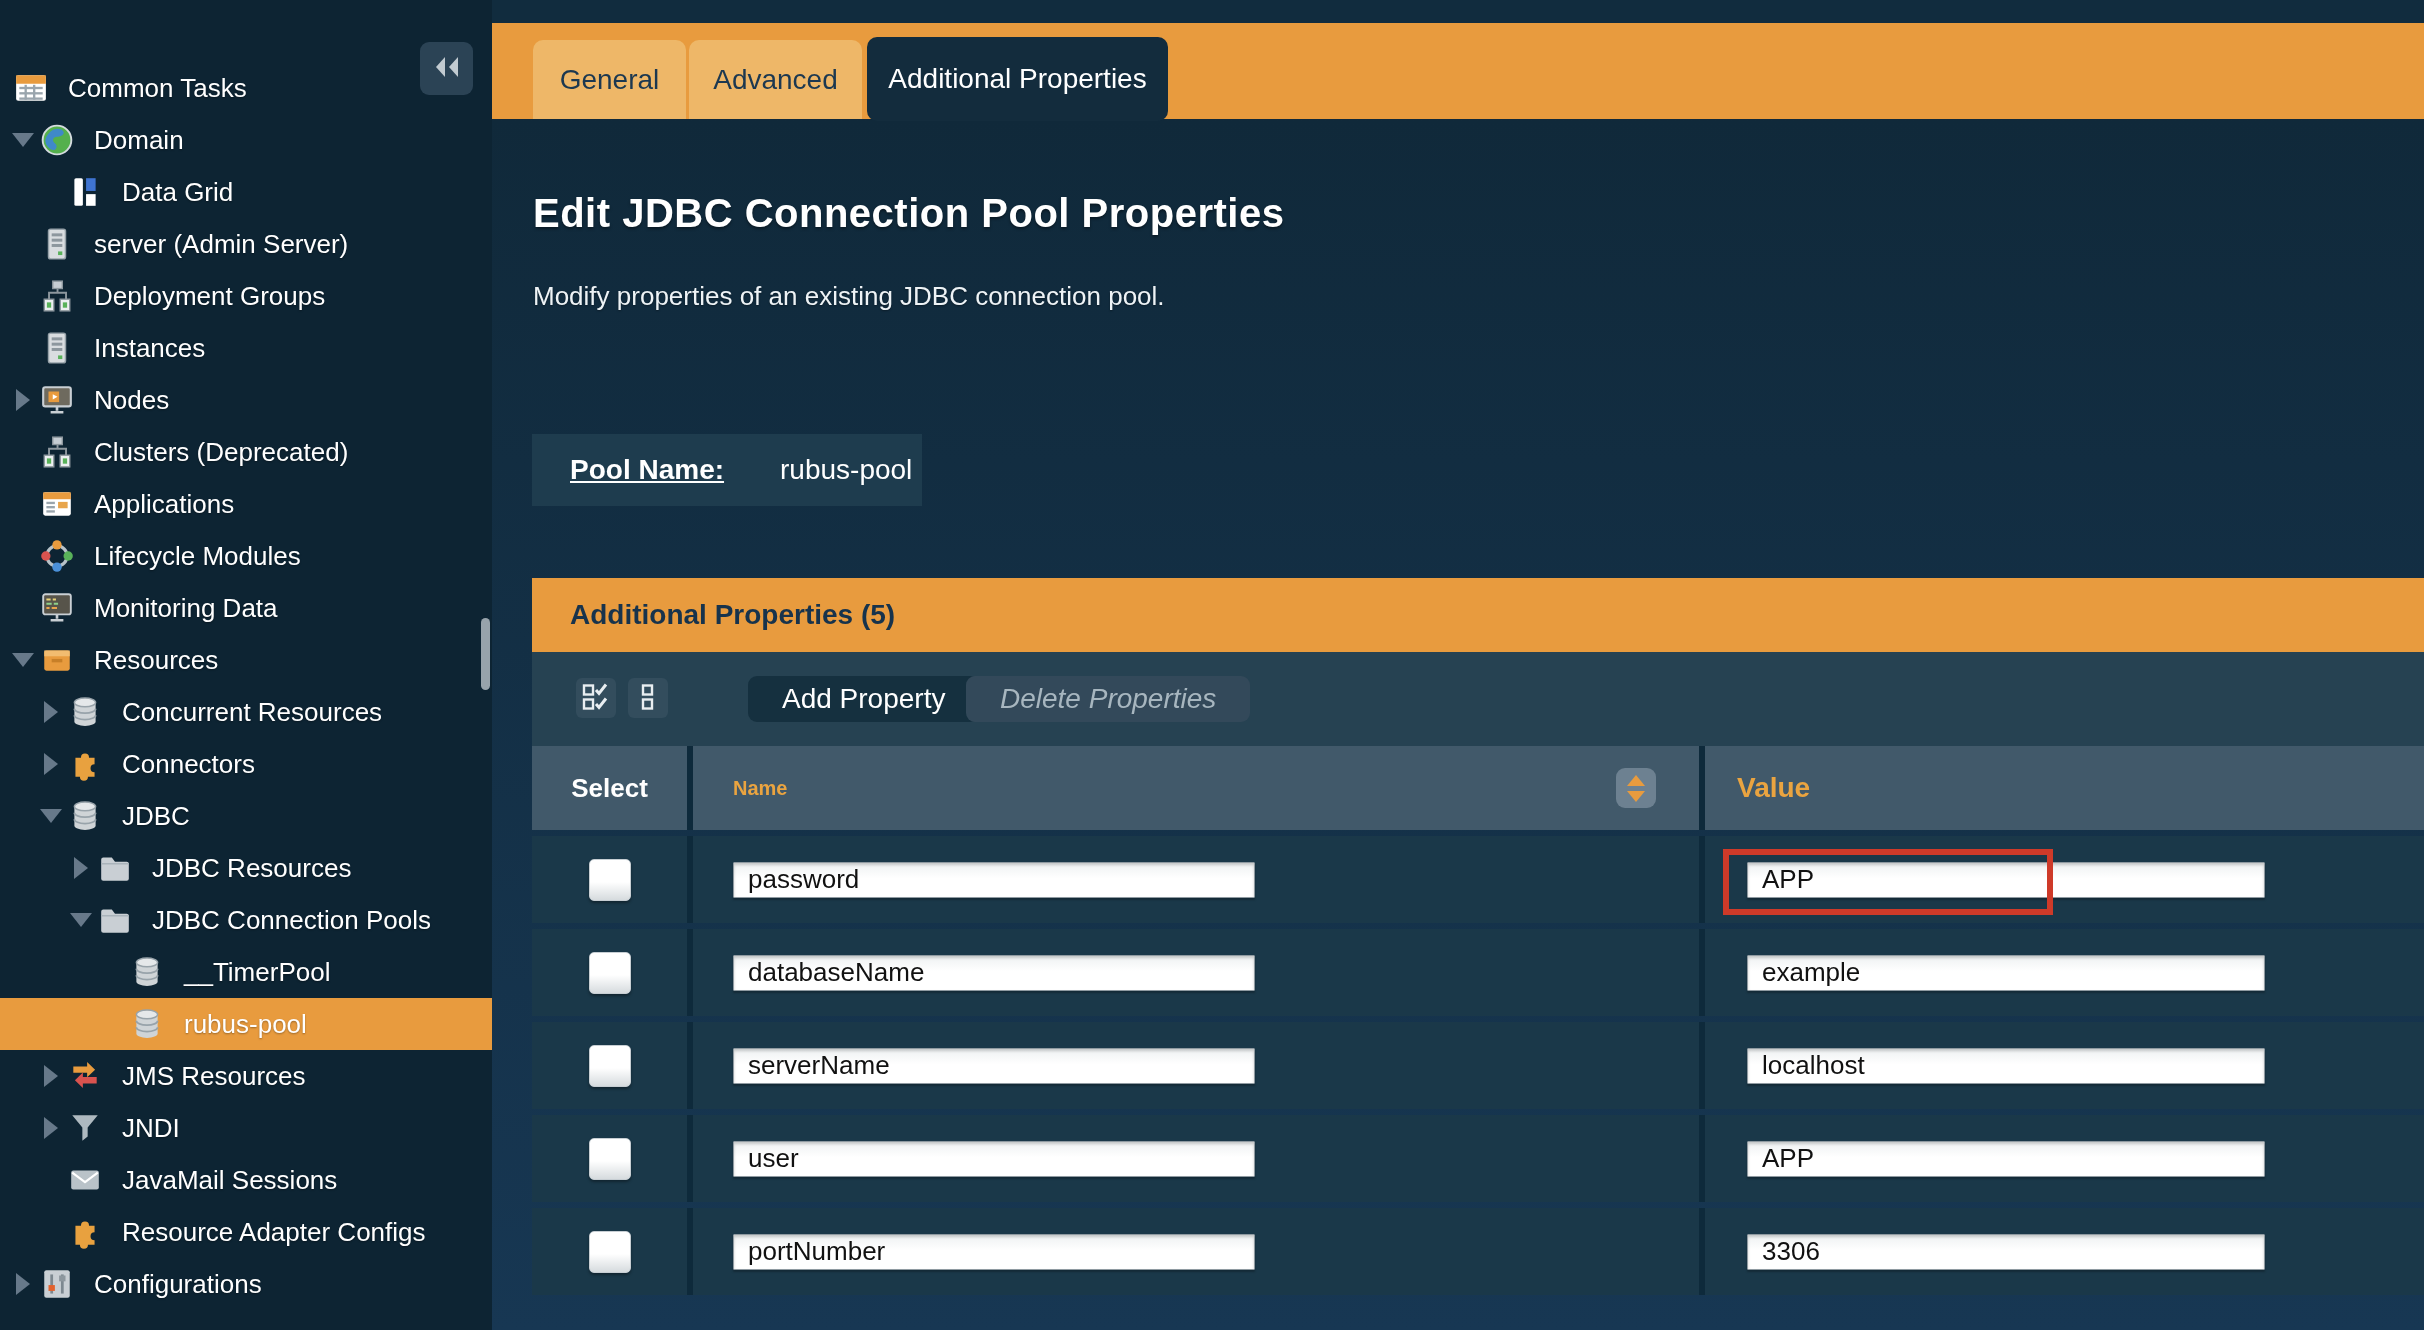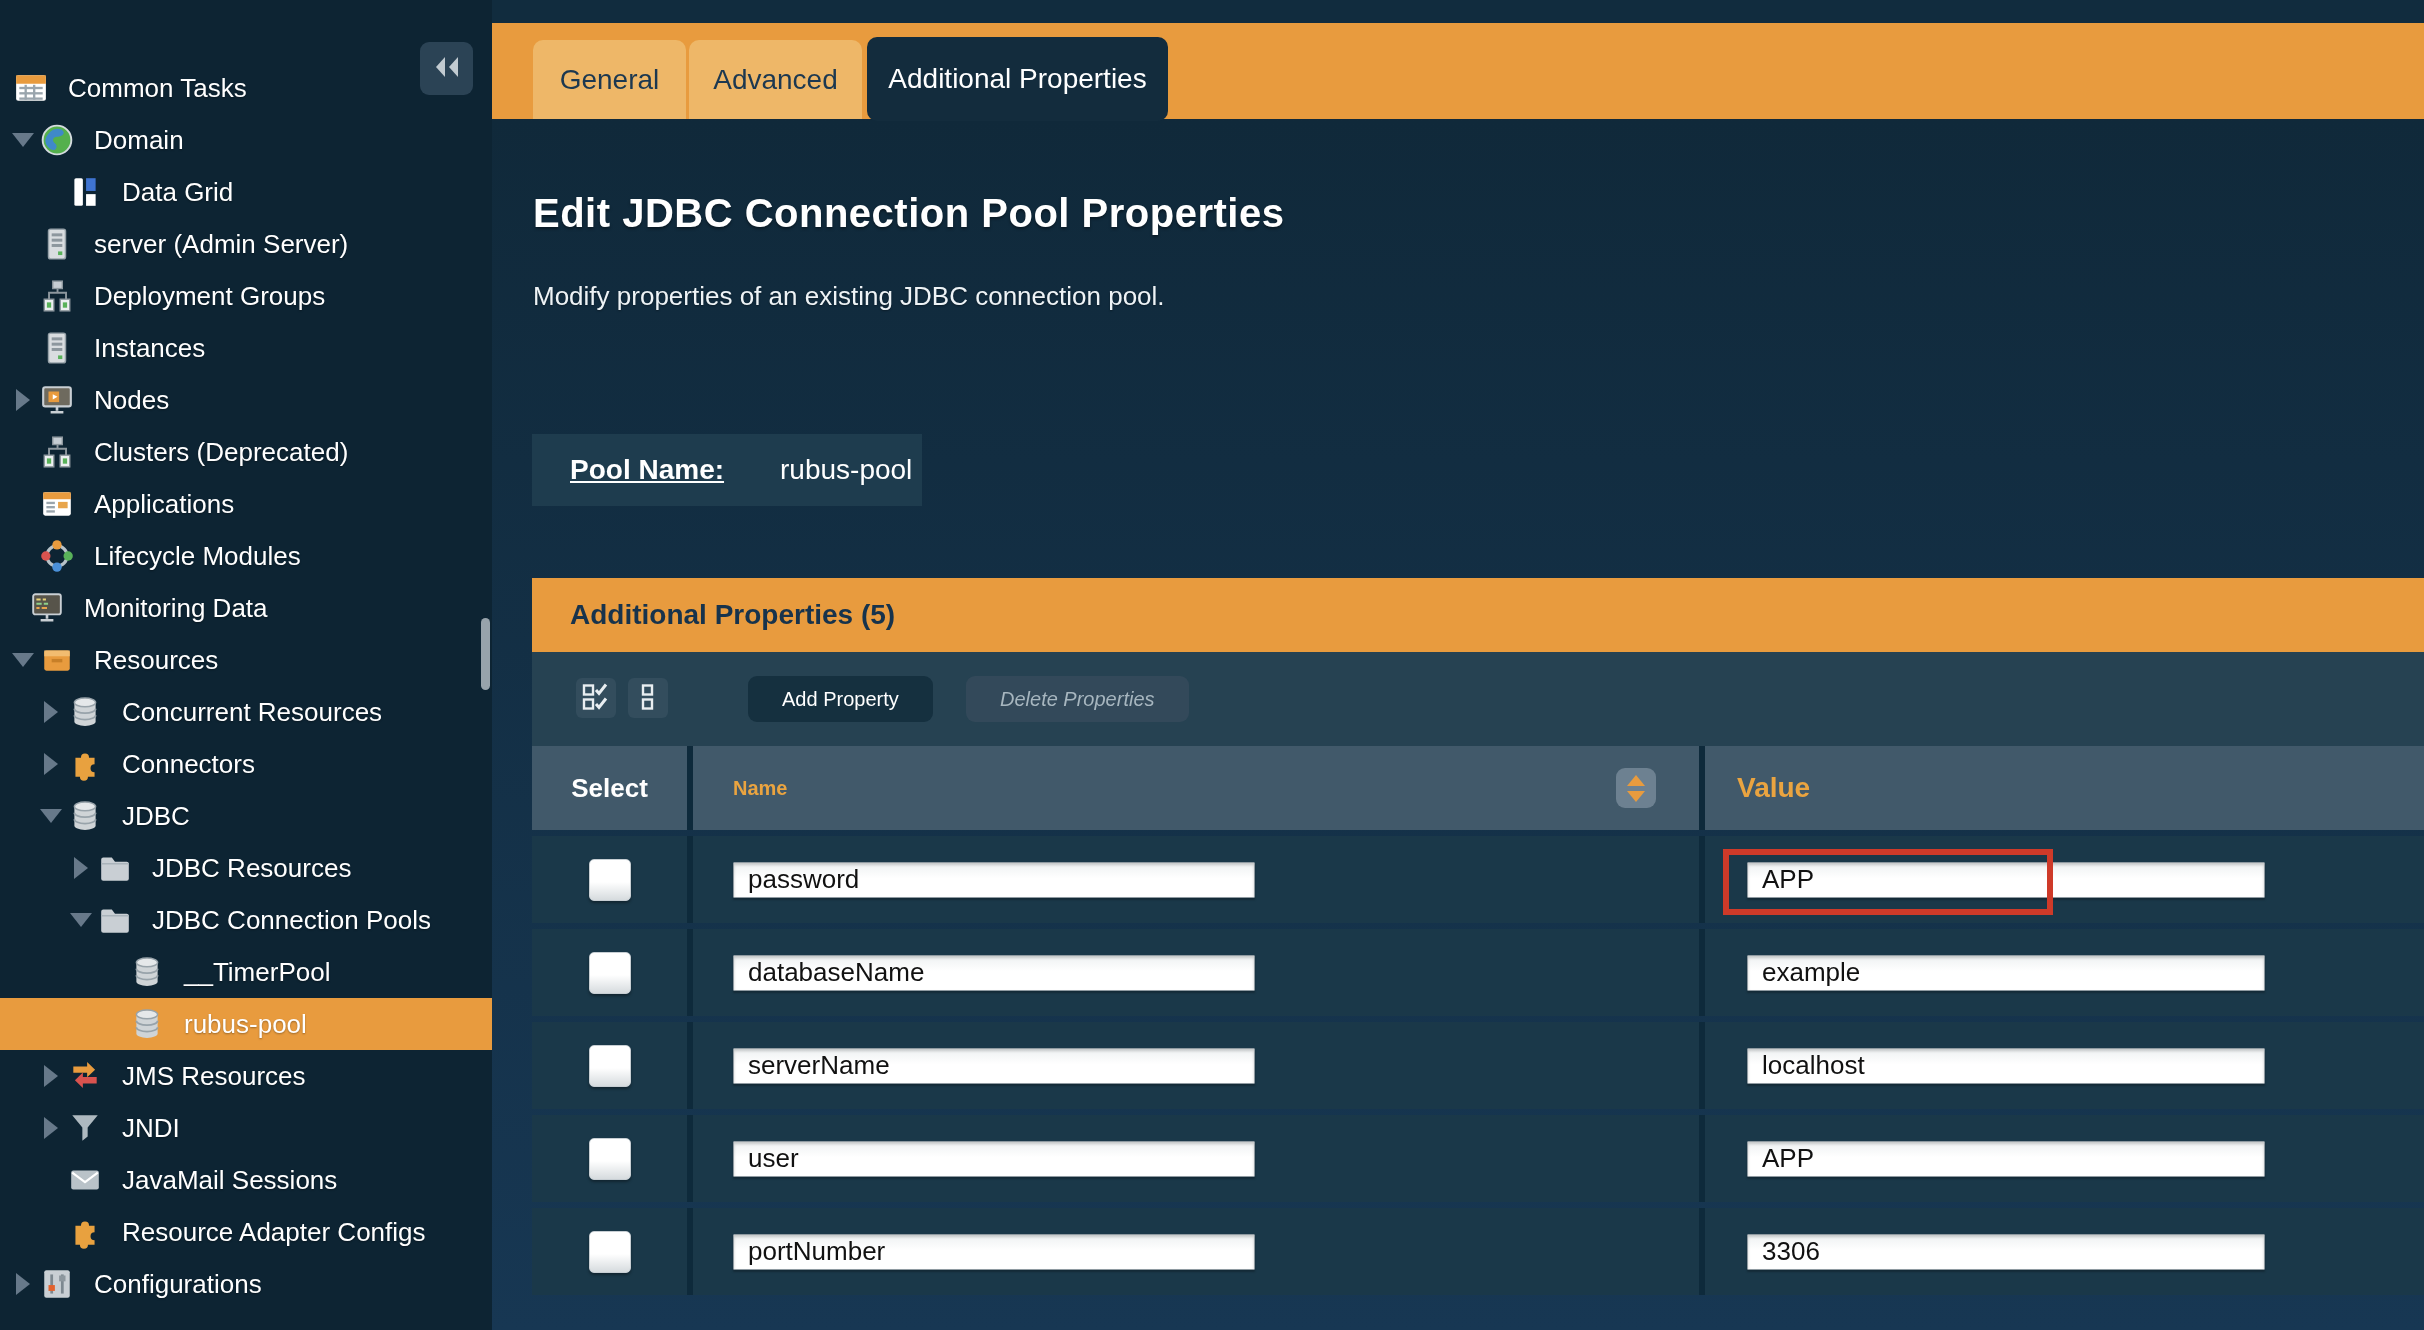--- a/index.html
+++ b/index.html
@@ -98,21 +98,21 @@
   }
   .iconbtn {
     position:absolute; top:26px; width:40px; height:40px;
     background:#334d5d; border:none; border-radius:6px; cursor:pointer;
     display:flex; align-items:center; justify-content:center; padding:0;
   }
   .iconbtn.b1 { left:44px; }
   .iconbtn.b2 { left:96px; }
   .btn {
     position:absolute; top:24px; height:46px; border:none; border-radius:9px;
-    font-size:20px; font-family:"Liberation Sans", sans-serif; cursor:pointer;
+    font-size:28px; font-family:"Liberation Sans", sans-serif; cursor:pointer;
     padding:0 34px;
   }
   .btn-add { left:216px; background:#15303f; color:#ffffff; }
   .btn-del { left:434px; background:#33495a; color:#a7b6bf; font-style:italic; }
 
   
   .ptable { position:absolute; left:40px; top:627px; right:0; }
   .thead { display:flex; height:84px; background:#41596a; }
   .th { display:flex; align-items:center; font-weight:bold; }
   .th-select {
@@ -293,21 +293,21 @@
           <svg viewBox="0 0 32 32">
             <circle cx="16" cy="16" r="9.5" fill="none" stroke="#b8c2c8" stroke-width="3"></circle>
             <circle cx="16" cy="5.5" r="4.4" fill="#e89b3e"></circle>
             <circle cx="5.5" cy="16" r="4.4" fill="#d9534f"></circle>
             <circle cx="26.5" cy="16" r="4.4" fill="#59b25a"></circle>
             <circle cx="16" cy="26.5" r="4.4" fill="#4a90d9"></circle>
           </svg>
         </span>
         <span class="tlabel">Lifecycle Modules</span>
       </div>
-      <div class="titem" style="">
+      <div class="titem" style="padding-left: 10px;">
         <span class="exp none"></span>
         <span class="ticon">
           <svg viewBox="0 0 32 32">
             <rect x="3" y="3" width="26" height="19" rx="2" fill="#57544a" stroke="#c9cfd4" stroke-width="1.8"></rect>
             <g stroke-width="2">
               <path d="M6 8h4M12 8h3" stroke="#e8d37a"></path>
               <path d="M6 12h5M13 12h4" stroke="#8fd08a"></path>
               <path d="M6 16h3M11 16h5" stroke="#e8a54c"></path>
             </g>
             <path d="M16 22v4M10 27.5h12" stroke="#c9cfd4" stroke-width="2.5"></path>

